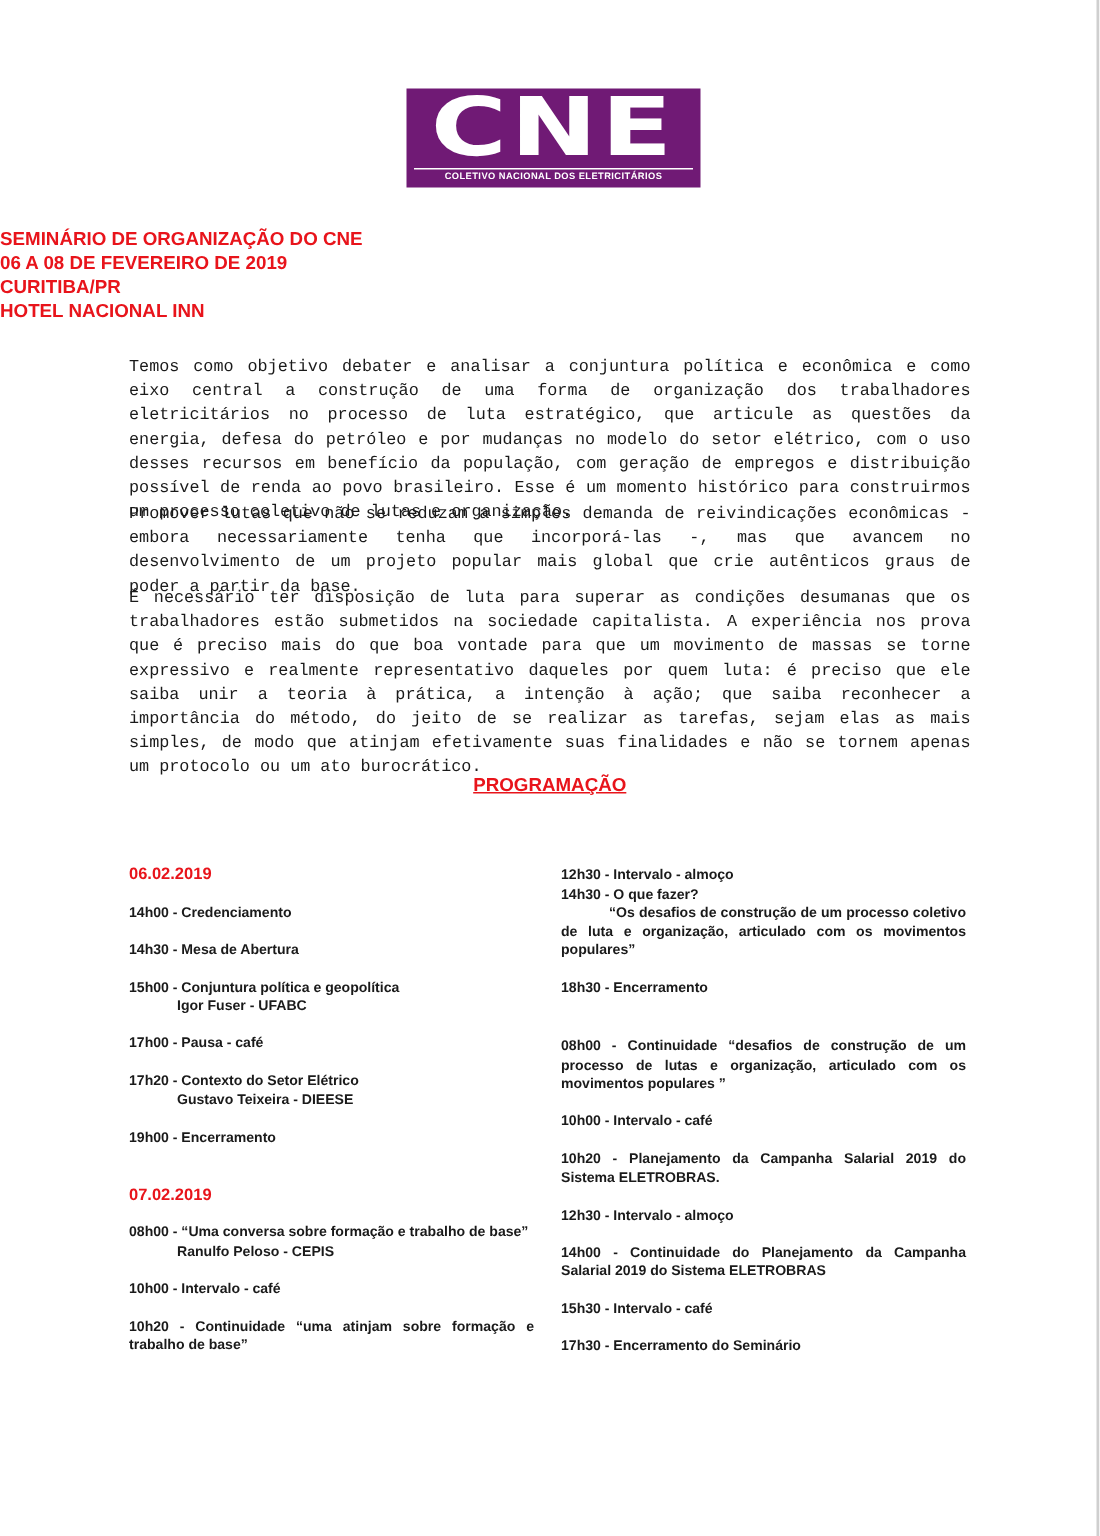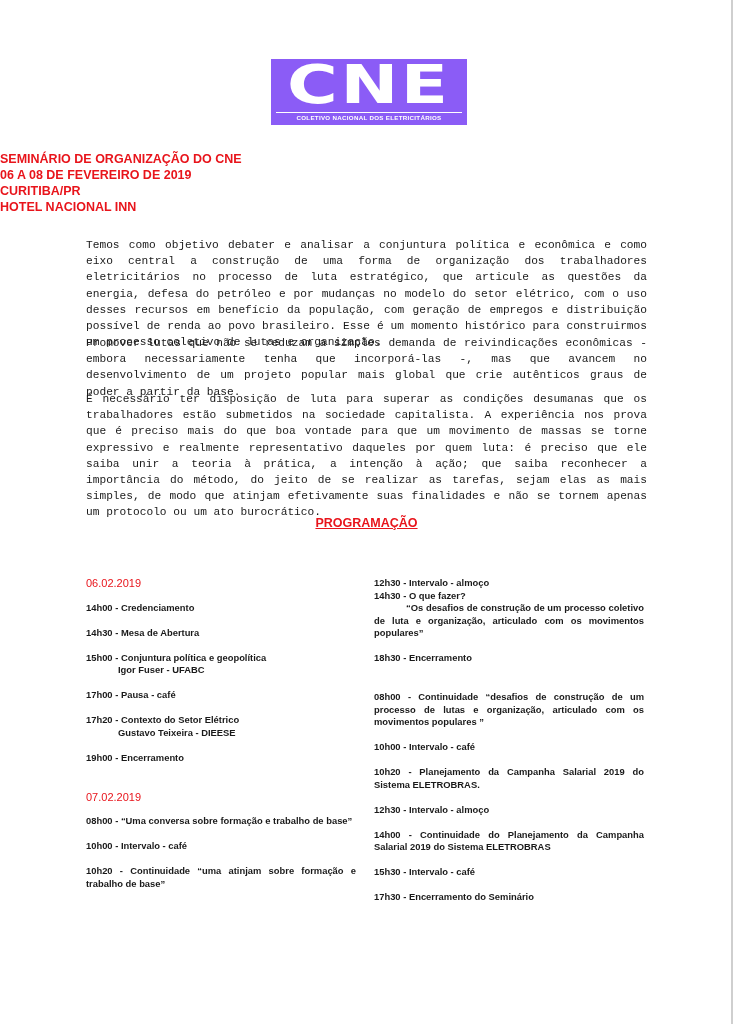--- a/index.html
+++ b/index.html
@@ -3,21 +3,21 @@
 <meta charset="utf-8">
 <style>
   html, body { margin: 0; padding: 0; }
   body {
     width: 733px; height: 1024px; background: #ffffff; position: relative; overflow: hidden;
     font-family: "Liberation Sans", sans-serif; color: #111;
   }
   .edge { position: absolute; right: 0; top: 0; width: 2px; height: 1024px; background: #cfcfcf; }
   .logo {
     position: absolute; left: 271px; top: 59px; width: 196px; height: 66px;
-    background: #8b5cf6; display: flex; flex-direction: column; align-items: center;
+    background: #701a75; display: flex; flex-direction: column; align-items: center;
   }
   .logo .big {
     color: #fff; font-family: "DejaVu Sans", sans-serif; font-weight: bold; font-size: 54px;
     letter-spacing: 2px; line-height: 50px; margin-top: 1px; transform: scaleX(1.28); transform-origin: center;
   }
   .logo .sub {
     width: 186px; border-top: 1px solid #fff; margin-top: 2px; padding-top: 1px;
     color: #fff; font-size: 6.2px; font-weight: bold; text-align: center; letter-spacing: 0.3px;
   }
   .header {
@@ -31,21 +31,21 @@
   .p1 { top: 237px; }
   .p2 { top: 335px; }
   .p3 { top: 391px; }
   .prog-title {
     position: absolute; left: 0; width: 733px; top: 516px; text-align: center;
     color: #e8141b; font-weight: bold; font-size: 12.5px; text-decoration: underline;
   }
   .col { position: absolute; font-size: 9.4px; font-weight: bold; color: #1a1a1a; line-height: 12.5px; }
   .col-left { left: 86px; width: 270px; top: 577px; }
   .col-right { left: 374px; width: 270px; top: 577px; }
-  .date { color: #e8141b; font-size: 11px; font-weight: normal; margin-bottom: 12px; }
+  .date { color: #e8141b; font-size: 11px; font-weight: bold; margin-bottom: 12px; }
   .item { margin-bottom: 12.5px; text-align: justify; }
   .item.tight { margin-bottom: 0; }
   .indent { padding-left: 32px; display: block; }
   .ind2 { text-indent: 32px; }
   .gap { height: 14px; }
 </style>
 </head>
 <body>
 
 <div class="edge"></div>
@@ -80,20 +80,21 @@
   <div class="item">
     <span>17h20 - Contexto do Setor  Elétrico</span>
     <span class="indent">Gustavo Teixeira - DIEESE</span>
   </div>
   <div class="item"><span>19h00 - Encerramento</span></div>
   <div class="gap"></div>
 
   <div class="date">07.02.2019</div>
   <div class="item">
     <span>08h00 - “Uma conversa sobre formação e trabalho de base”</span>
+    <span class="indent">Ranulfo Peloso - CEPIS</span>
   </div>
   <div class="item"><span>10h00 - Intervalo - café</span></div>
   <div class="item"><span>10h20 - Continuidade “uma atinjam sobre formação e trabalho de base”</span></div>
 </div>
 
 <div class="col col-right">
   <div class="item tight"><span>12h30 - Intervalo - almoço</span></div>
   <div class="item">
     <span>14h30 - O que fazer?</span>
     <div class="ind2">“Os desafios de construção de um processo coletivo de luta e organização, articulado com os movimentos populares”</div>

